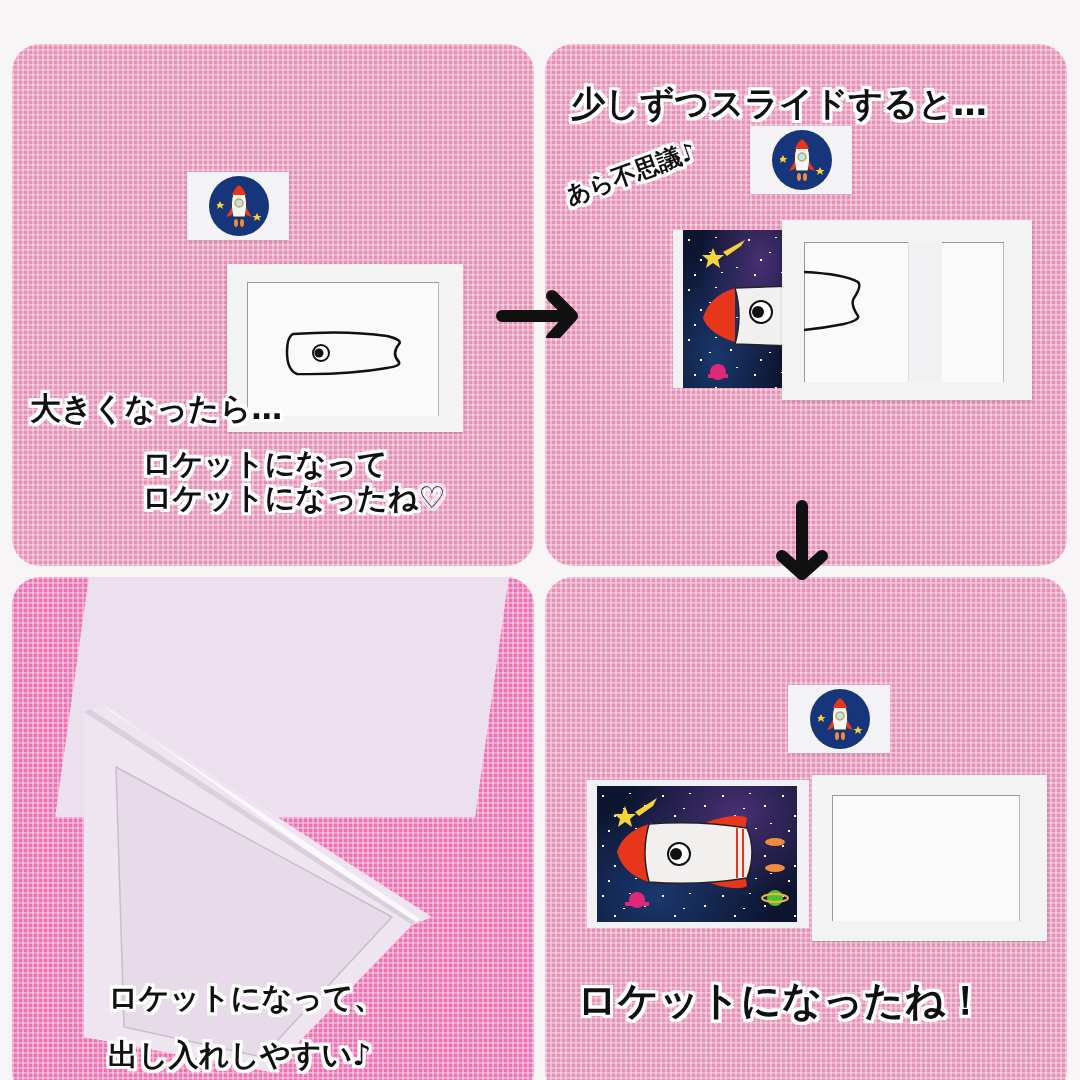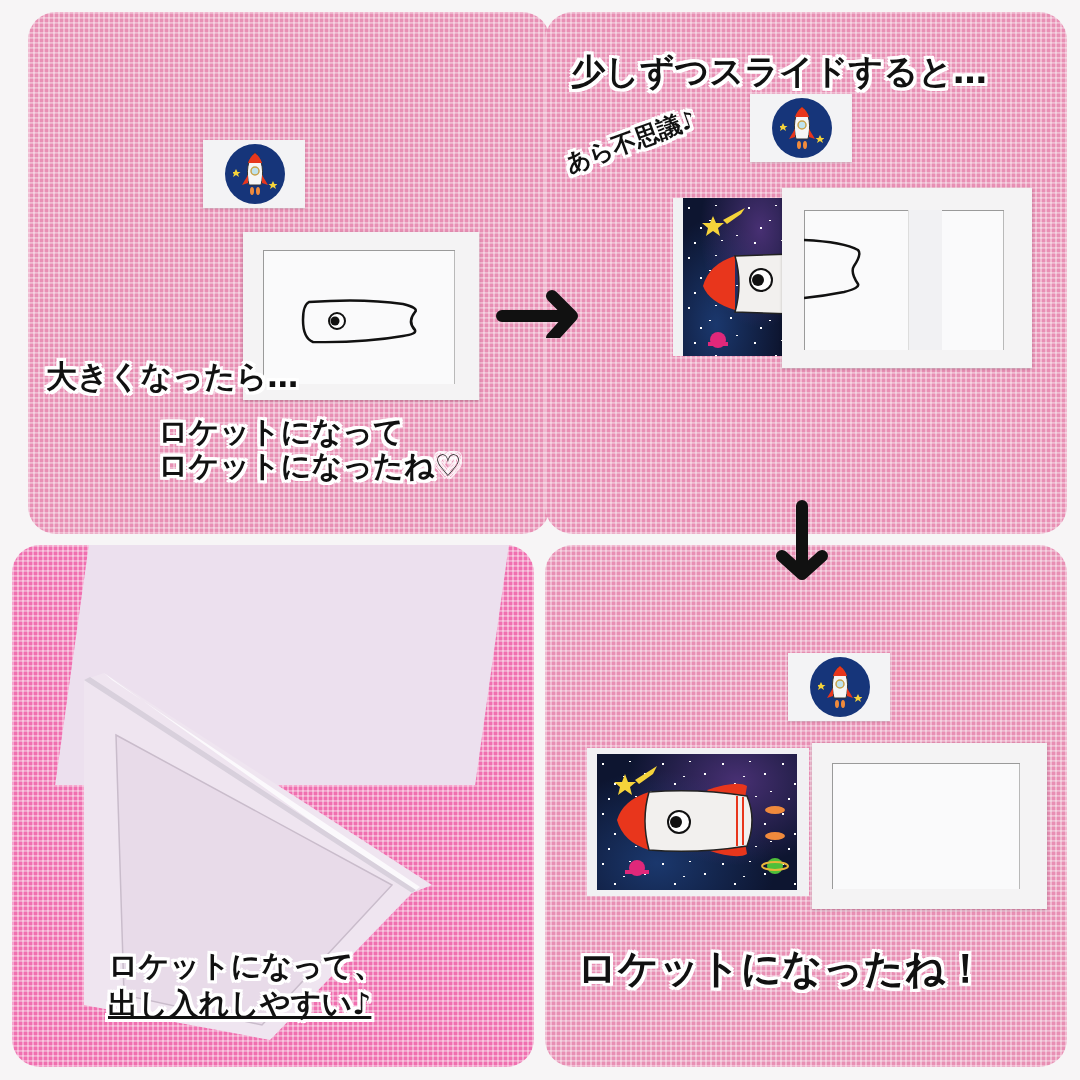--- a/index.html
+++ b/index.html
@@ -6,22 +6,23 @@
   html, body { width: 1080px; height: 1080px; background: #f7f5f6; overflow: hidden; }
   body { position: relative; font-family: "DejaVu Sans", sans-serif; }
 
   .panel {
     position: absolute; width: 522px; height: 522px; border-radius: 28px; overflow: hidden;
     background-color: #e88fb4;
     background-image:
       repeating-linear-gradient(0deg, rgba(255,255,255,0.38) 0 2px, transparent 2px 5px),
       repeating-linear-gradient(90deg, rgba(255,255,255,0.38) 0 2px, transparent 2px 5px),
       repeating-linear-gradient(0deg, rgba(190,60,120,0.18) 0 1px, transparent 1px 5px);
-  }
-  #p1 { left: 28px; top: 12px; }
+    margin-top: 32px;
+  }
+  #p1 { left: 12px; top: 12px; }
   #p2 { left: 545px; top: 12px; }
   #p3 { left: 12px; top: 545px; background-color: #f06fb0; }
   #p4 { left: 545px; top: 545px; }
 
   
   .cap {
     position: absolute; font-family: "DejaVu Sans", sans-serif; font-weight: bold; color: #111;
     white-space: nowrap; line-height: 1.05;
     text-shadow:
       -3px -3px 0 #fff, 3px -3px 0 #fff, -3px 3px 0 #fff, 3px 3px 0 #fff,
@@ -161,21 +162,21 @@
   <div style="position:absolute; left:60px; top:0; width:420px; height:240px; background:#ece0ee; transform:skewX(-8deg);"></div>
 
   <svg viewBox="0 0 522 522" width="522" height="522" style="position:absolute;left:0;top:0;">
     <polygon points="72,135 92,128 420,340 400,348 258,495 72,460" fill="#efe5f0"></polygon>
     <polygon points="92,128 100,135 408,342 400,348" fill="#fbf9fc"></polygon>
     <polygon points="72,135 78,132 404,345 400,348" fill="#d8d0dc"></polygon>
     <polygon points="104,190 380,340 250,480 112,450" fill="#e8dbe9" stroke="#c9bccb" stroke-width="1.5"></polygon>
   </svg>
 
   <div class="cap" style="left:96px; top:405px; font-size:30px;">ロケットになって、</div>
-  <div class="cap" style="left:96px; top:443px; font-size:30px;text-decoration:underline;">出し入れしやすい♪</div>
+  <div class="cap" style="left:96px; top:462px; font-size:30px;">出し入れしやすい♪</div>
 </div>
 
 <div class="panel" id="p4">
   <div class="card" style="left:243px; top:108px;">
     <div class="circle">
       <svg class="rocket-mini" viewBox="0 0 44 50">
         <path d="M22 4 C30 10 31 24 28 36 L16 36 C13 24 14 10 22 4Z" fill="#f6f6f6" stroke="#333" stroke-width="1"></path>
         <path d="M22 4 C26 7 28 11 29 14 L15 14 C16 11 18 7 22 4Z" fill="#e8361c"></path>
         <circle cx="22" cy="22" r="4" fill="#bfe3ee" stroke="#c9a24a" stroke-width="1.5"></circle>
         <path d="M15 26 L9 36 L15 34Z" fill="#e8361c"></path>

